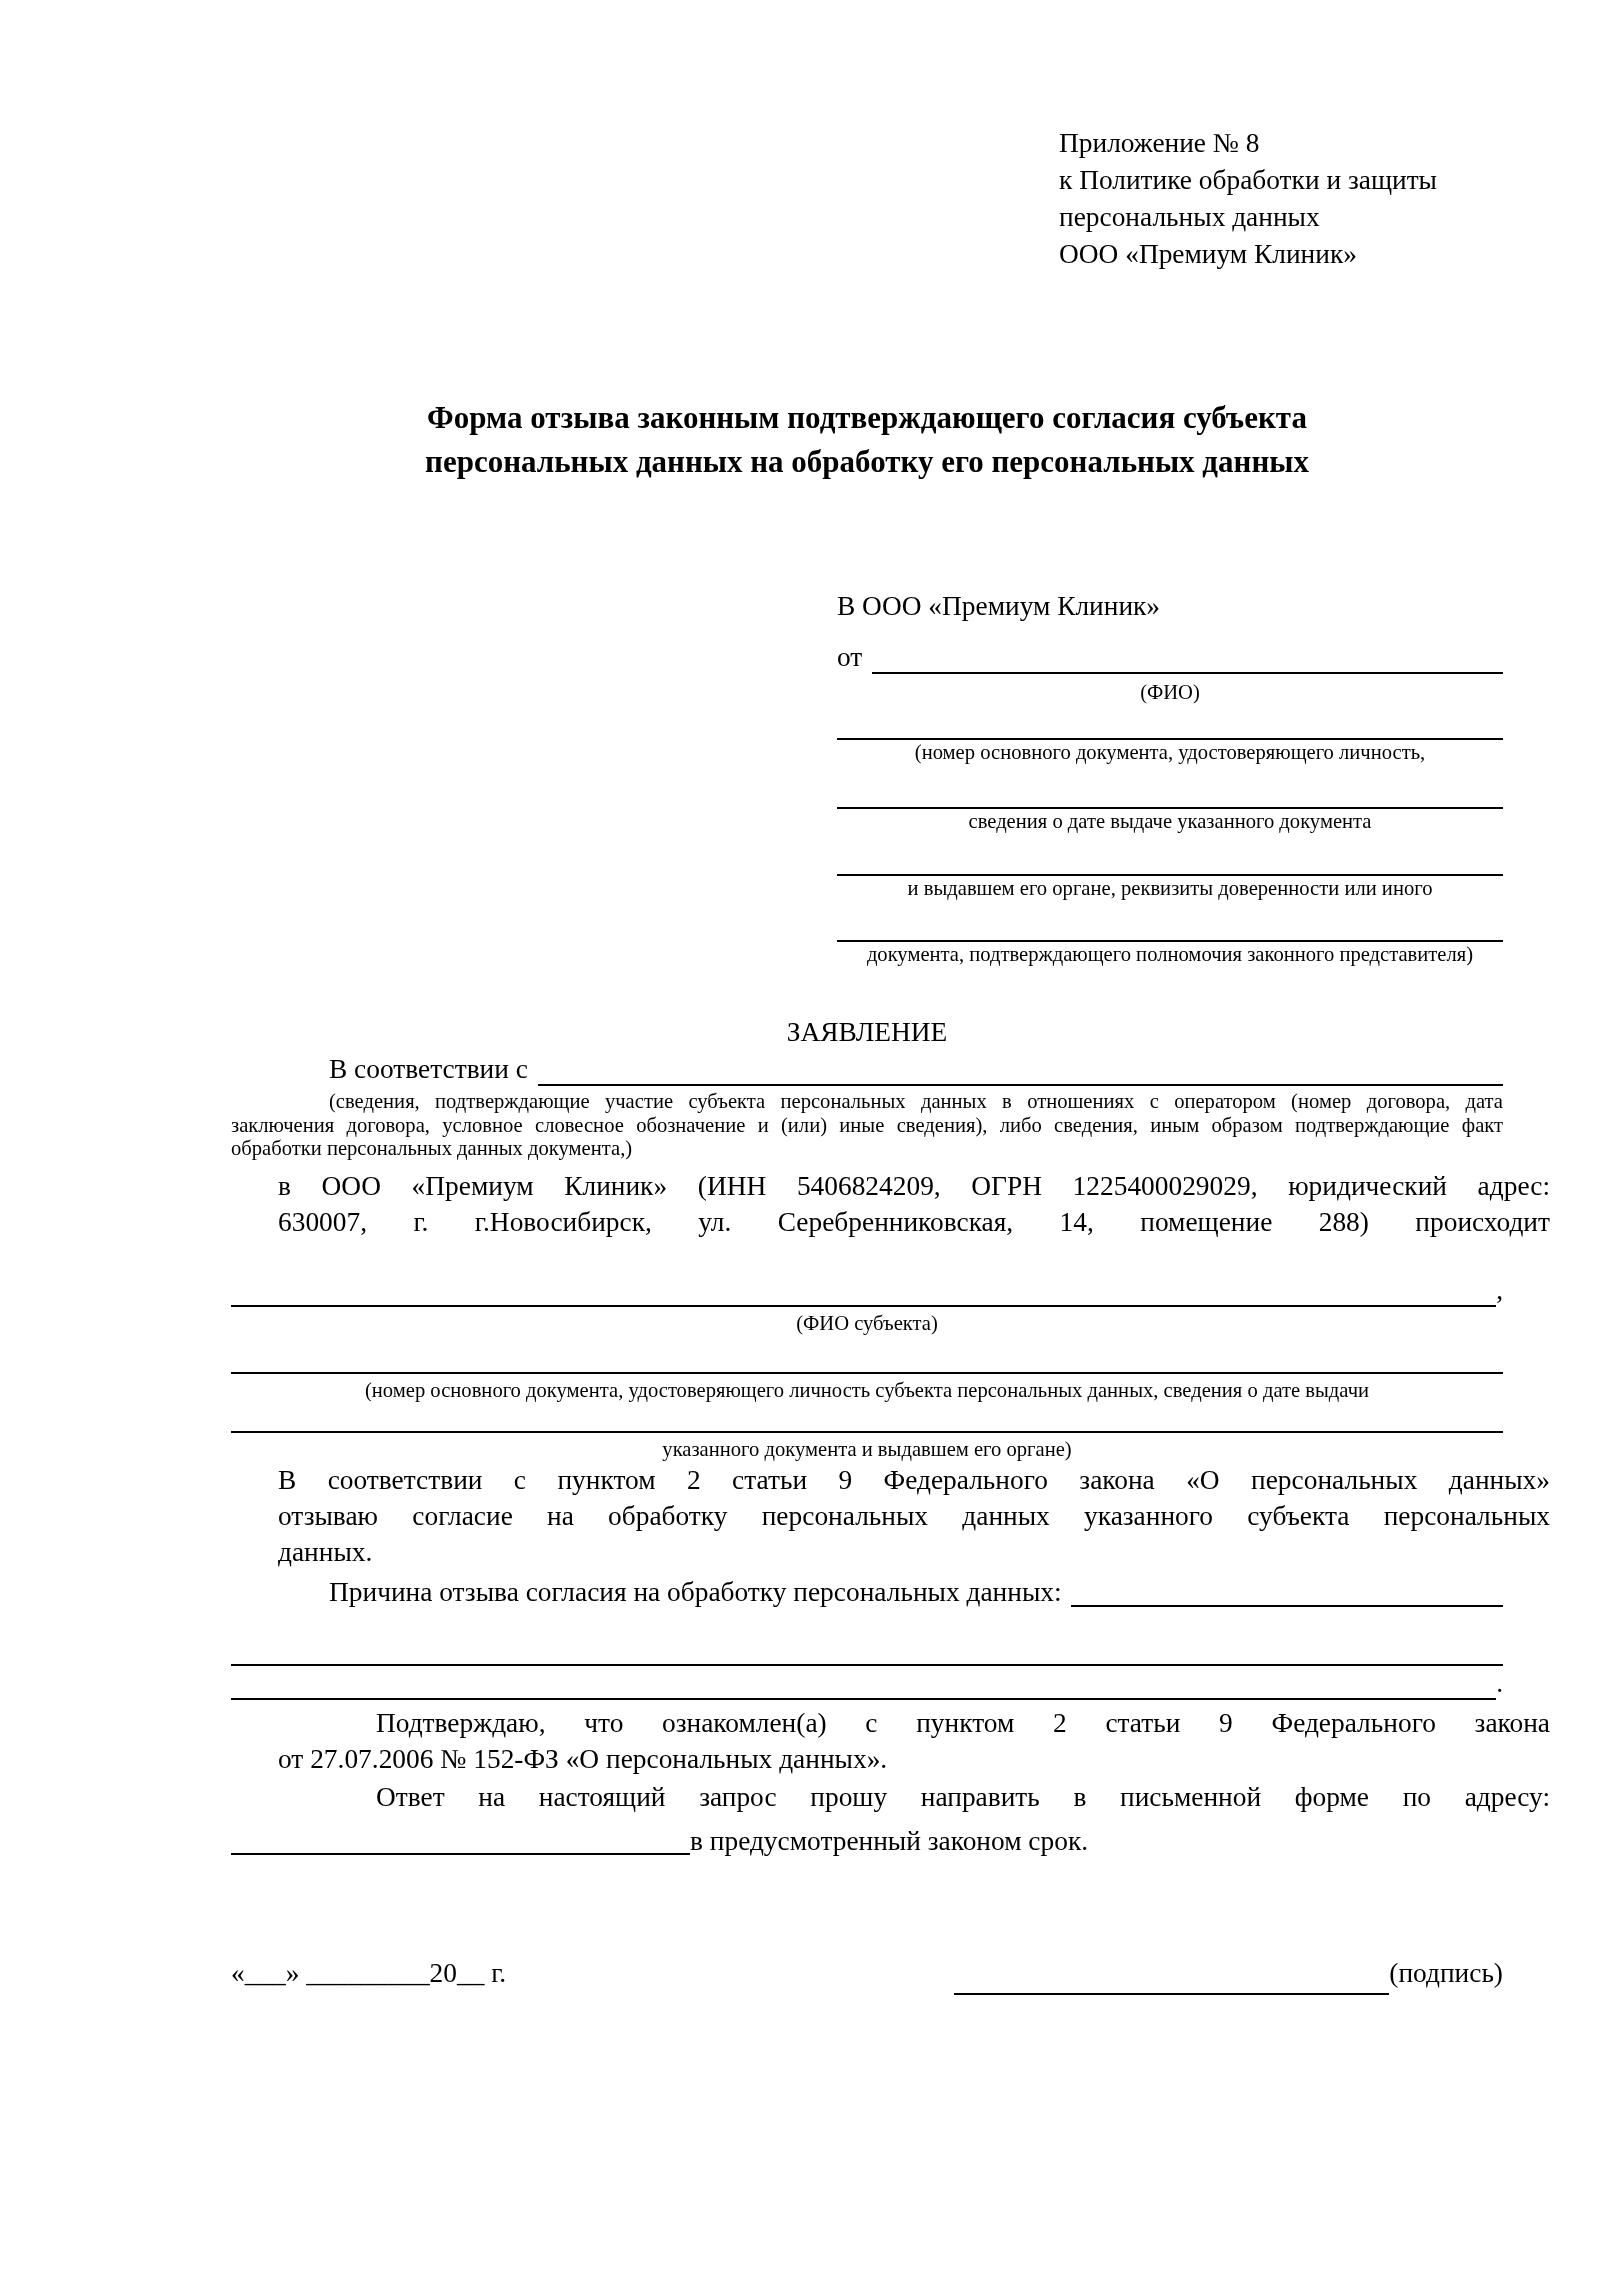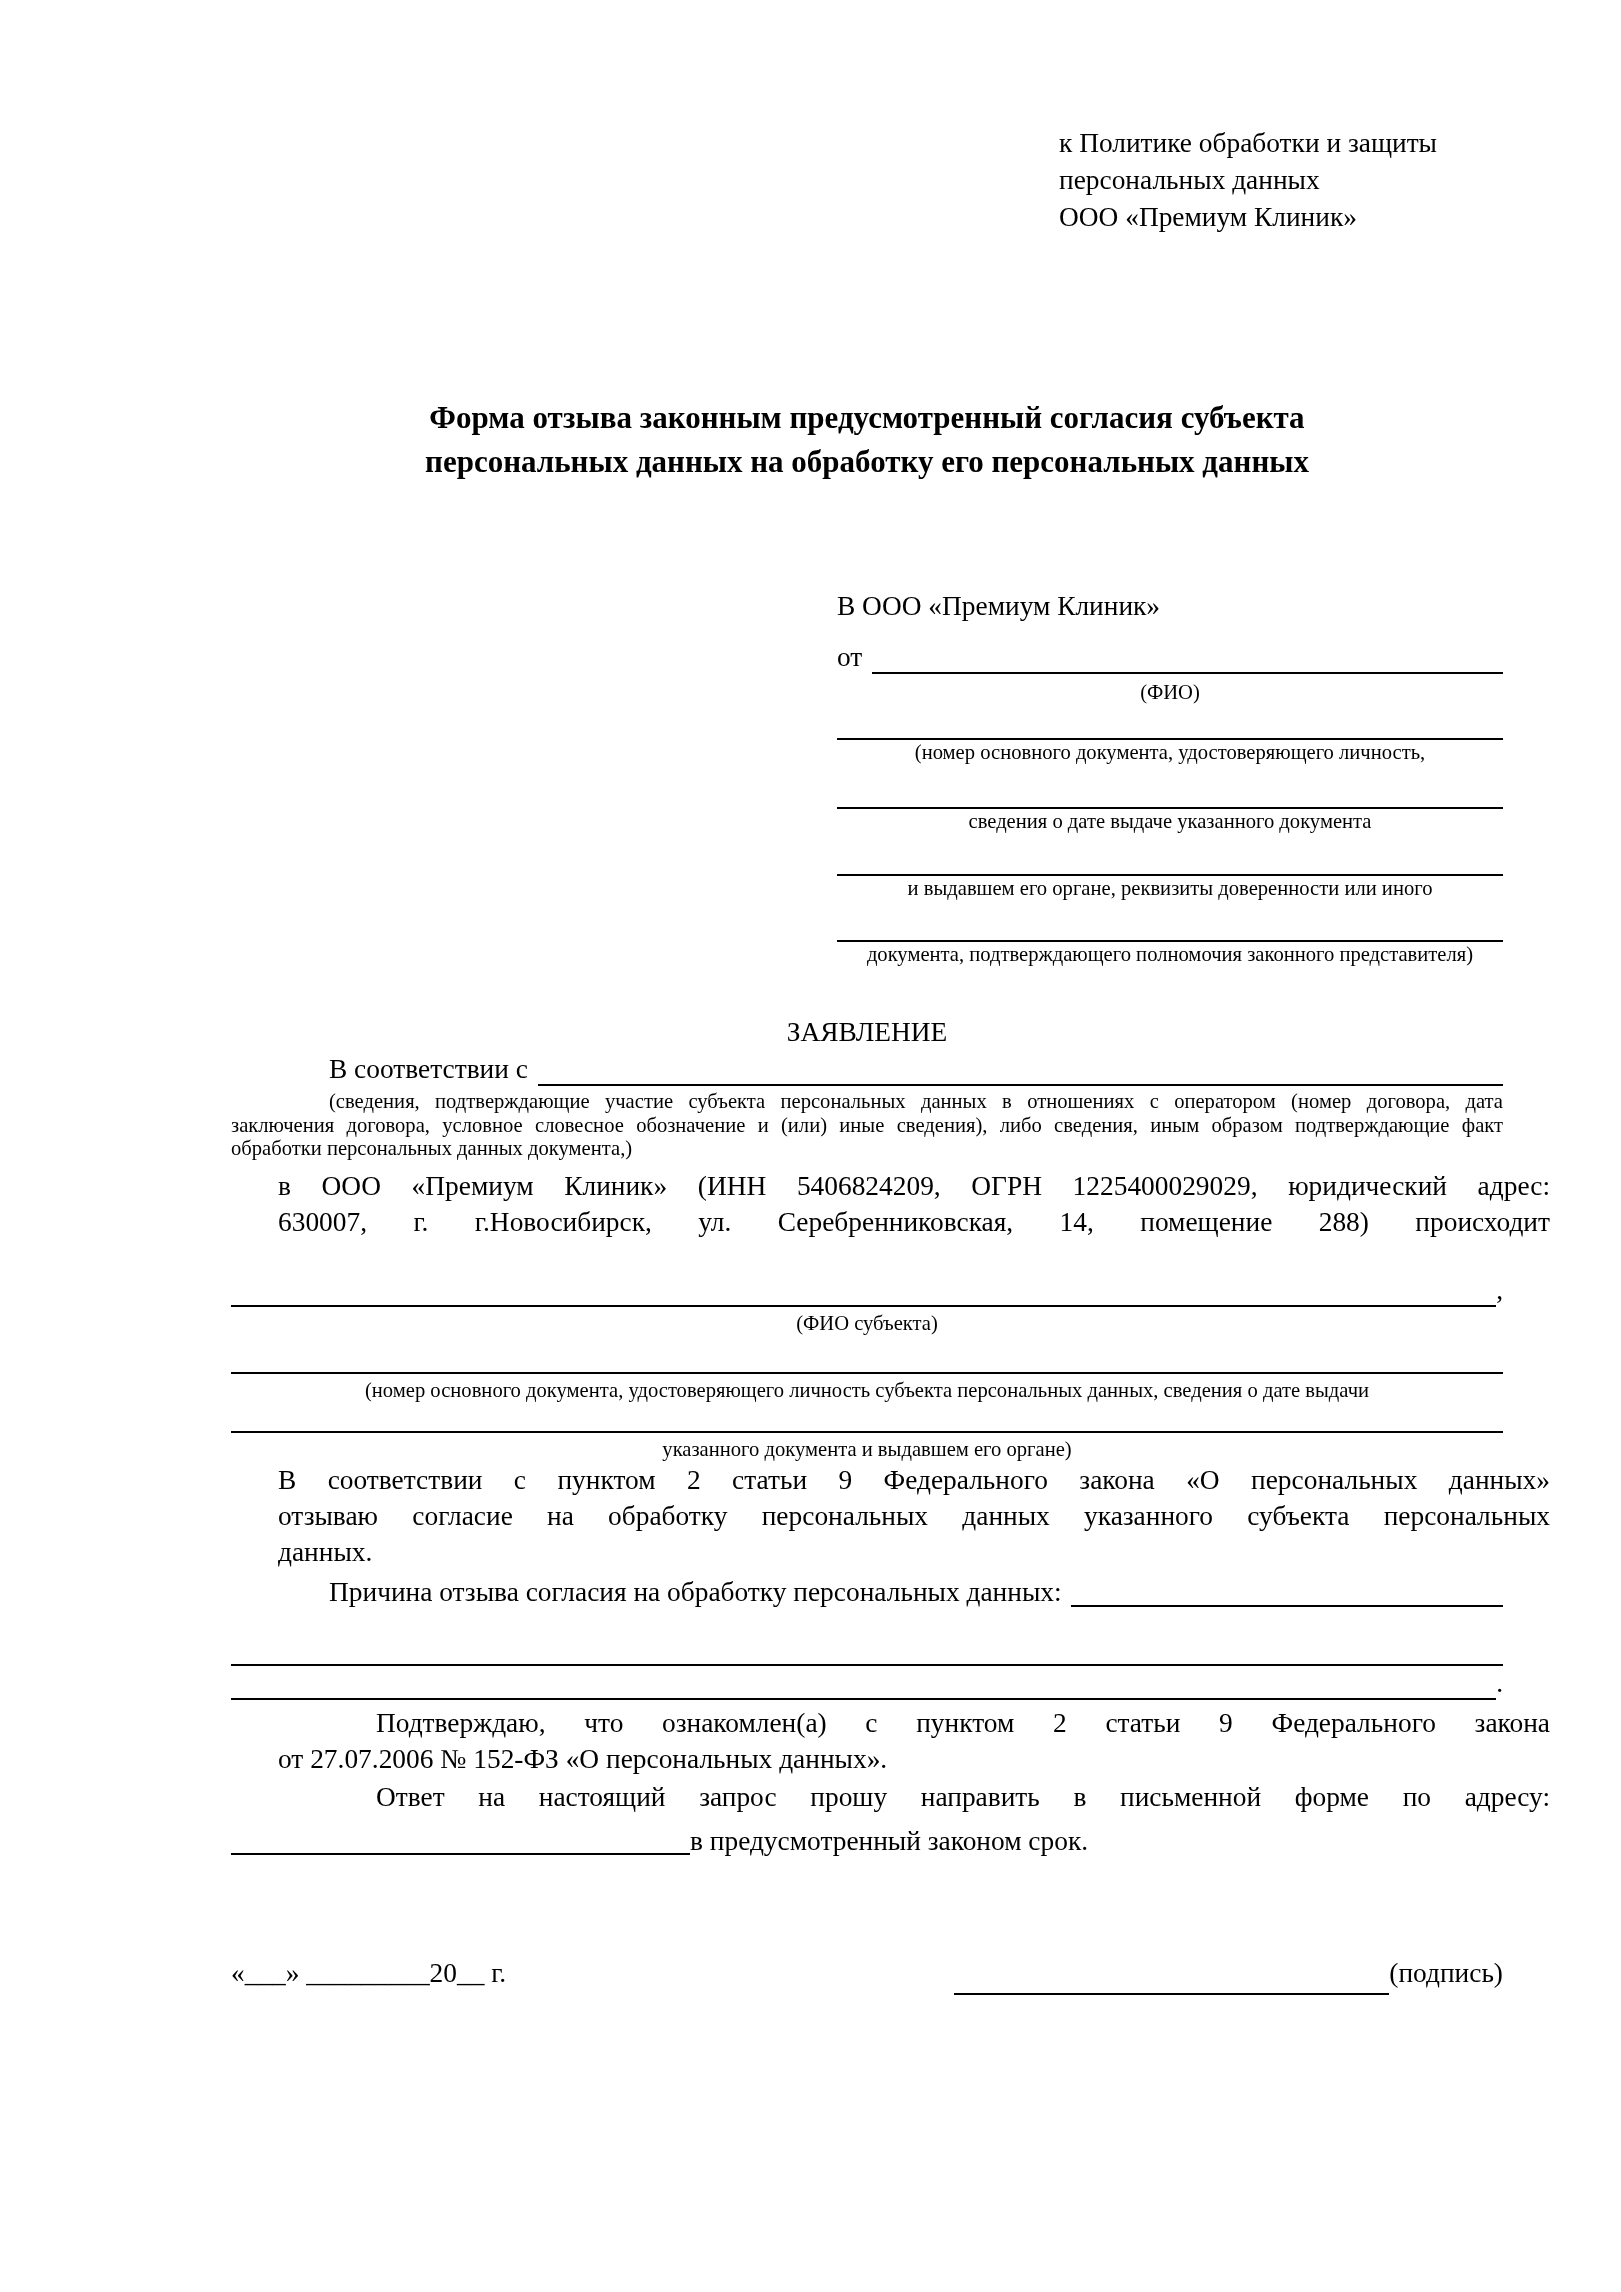--- a/index.html
+++ b/index.html
@@ -67,27 +67,28 @@
   .bottom-row { left: 231px; top: 1952px; width: 1272px; display: flex; justify-content: space-between; font-size: 27.4px; line-height: 43px; }
   .sig-group { display: flex; width: 549px; align-items: flex-end; }
   .sig-fill { flex: 1 1 auto; border-bottom: 2px solid #000; height: 33px; }
 </style>
 </head>
 <body>
 
 <div class="page">
 
   <div class="abs annex">
+    <div>Приложение № 8</div>
     <div>к Политике обработки и защиты</div>
     <div>персональных данных</div>
     <div>ООО «Премиум Клиник»</div>
   </div>
 
   <div class="abs title">
-    <div>Форма отзыва законным предусмотренный согласия субъекта</div>
+    <div>Форма отзыва законным подтверждающего согласия субъекта</div>
     <div>персональных данных на обработку его персональных данных</div>
   </div>
 
   <div class="abs addr">
     <div>В ООО «Премиум Клиник»</div>
     <div class="row from-row">
       <span>от</span>
       <div class="fill"></div>
     </div>
     <div class="cap">(ФИО)</div>

